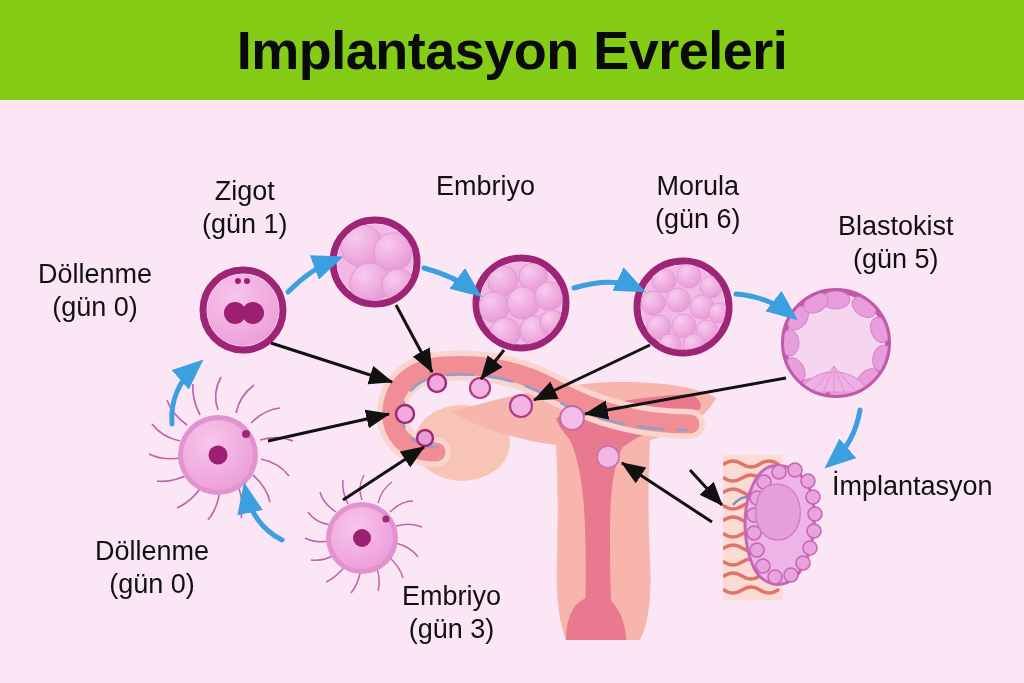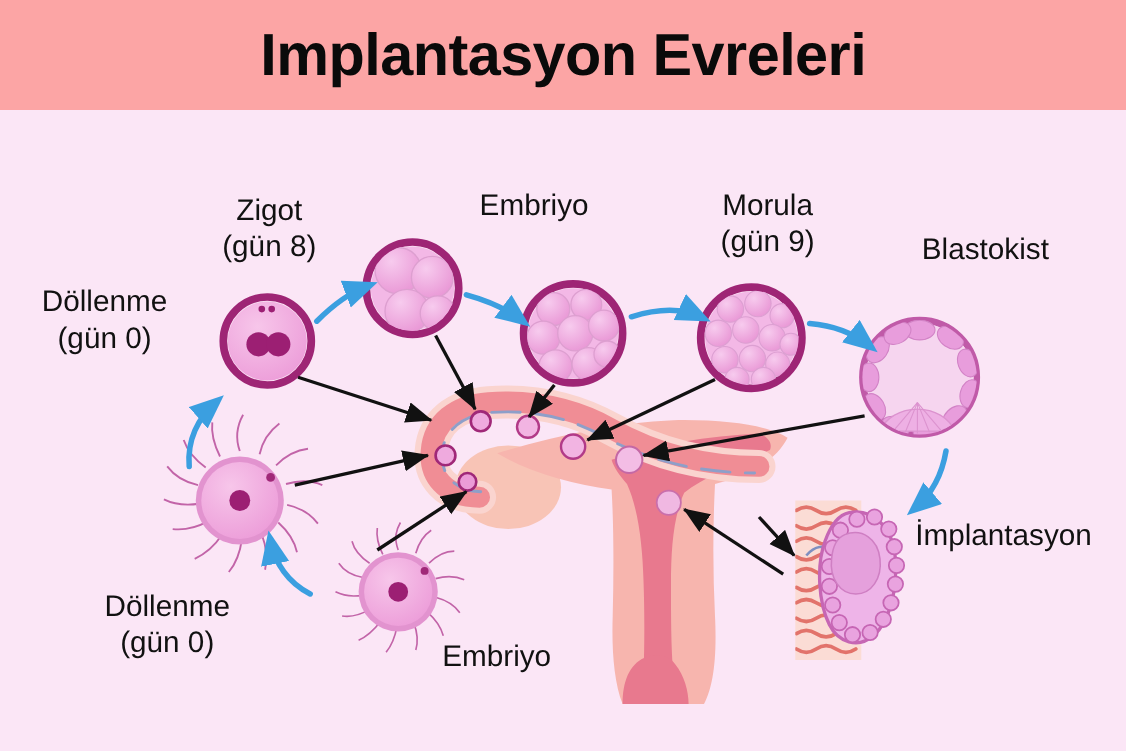--- a/index.html
+++ b/index.html
@@ -19,21 +19,21 @@
     width: 1024px;
     height: 683px;
     background: #fbe6f6;
     overflow: hidden;
   }
   #banner {
     position: absolute;
     left: 0; top: 0;
     width: 1024px;
     height: 100px;
-    background: #fca5a5;
+    background: #84cc16;
   }
   #banner-title {
     position: absolute;
     left: 0; top: 0;
     width: 1024px;
     height: 100px;
     line-height: 100px;
     text-align: center;
     font-size: 54px;
     font-weight: bold;
@@ -333,42 +333,44 @@
     </g>
   </svg>
 
   <div class="label" style="left:38px; top:258px;">
     <span class="l1">Döllenme</span>
     <span class="l2">(gün 0)</span>
   </div>
 
   <div class="label" style="left:202px; top:156px;margin-top:19px;">
     <span class="l1">Zigot</span>
-    <span class="l2">(gün 8)</span>
+    <span class="l2">(gün 1)</span>
   </div>
 
   <div class="label" style="left:436px; top:170px;">
     <span class="l1">Embriyo</span>
   </div>
 
   <div class="label" style="left:655px; top:170px;text-align:center;">
     <span class="l1">Morula</span>
-    <span class="l2">(gün 9)</span>
+    <span class="l2">(gün 6)</span>
   </div>
 
   <div class="label" style="left:838px; top:210px;text-align:center;">
     <span class="l1">Blastokist</span>
+    <span class="l2">(gün 5)</span>
   </div>
 
   <div class="label" style="left:832px; top:470px;text-align:center;">
     <span class="l1">İmplantasyon</span>
   </div>
 
   <div class="label" style="left:95px; top:535px;">
     <span class="l1">Döllenme</span>
     <span class="l2">(gün 0)</span>
   </div>
 
   <div class="label" style="left:402px; top:580px;">
     <span class="l1">Embriyo</span>
+    <span class="l2">(gün 3)</span>
   </div>
 
 </div>
 
 </body></html>

